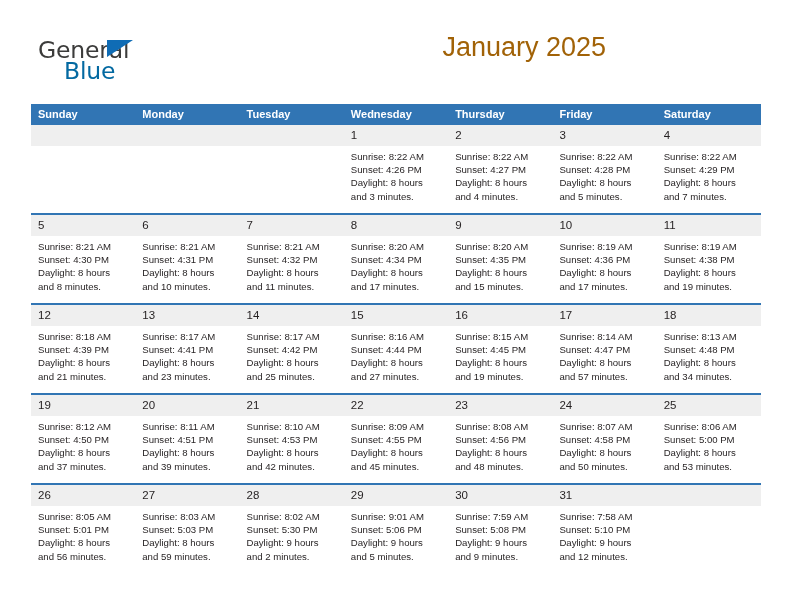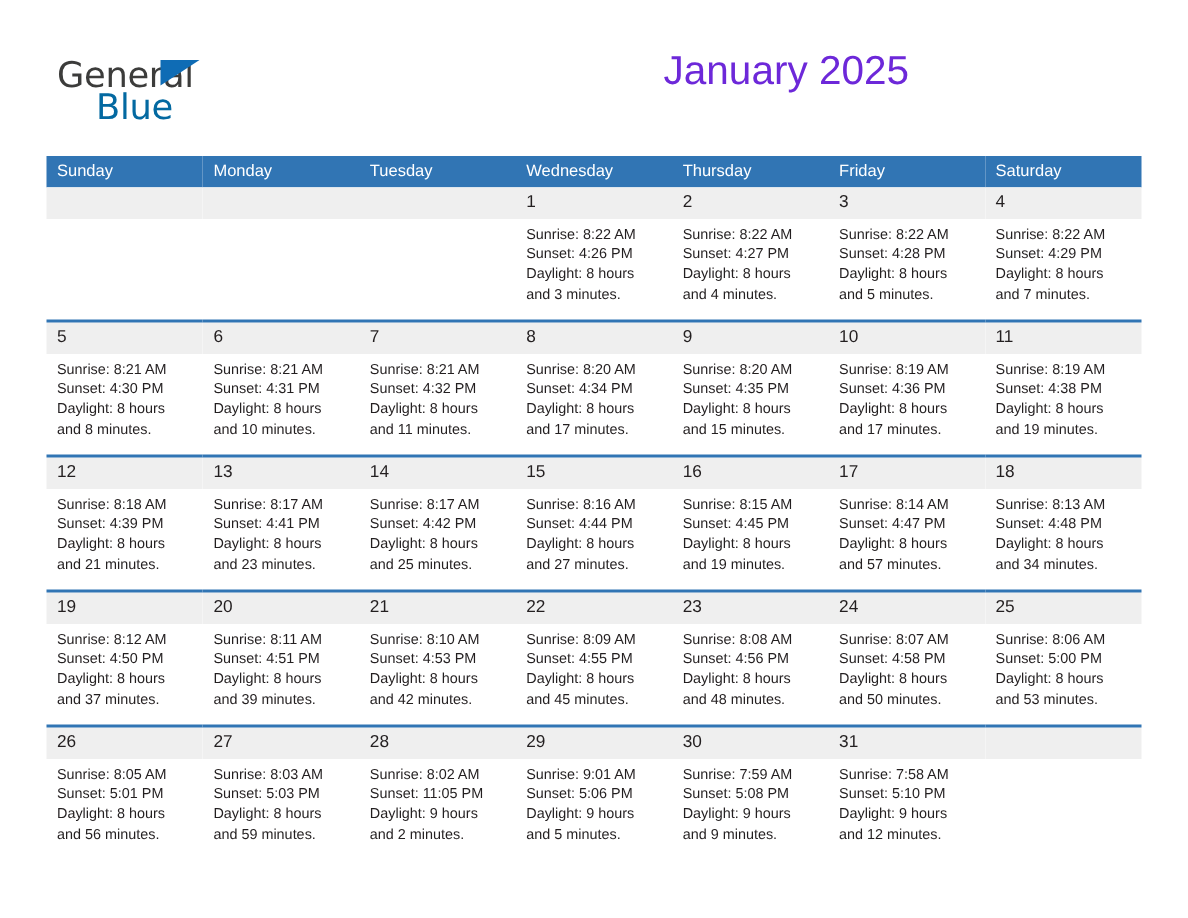--- a/index.html
+++ b/index.html
@@ -65,21 +65,21 @@
   }
   .title-wrap {
     position: absolute;
     right: 38px;
     top: 30px;
     text-align: right;
   }
   .cal-title {
     font-size: 27px;
     font-weight: 400;
-    color: #6d28d9;
+    color: #a16207;
     line-height: 34px;
     white-space: nowrap;
   }
   .cal-sub {
     font-size: 13.5px;
     font-weight: 400;
     color: #231f20;
     line-height: 20px;
     margin-top: 3px;
     white-space: nowrap;
@@ -91,21 +91,21 @@
     left: 31px;
     top: 104px;
     width: 730px;
     border-collapse: collapse;
     table-layout: fixed;
   }
   .cal th {
     background: #3175b4;
     color: #ffffff;
     font-size: 11px;
-    font-weight: 400;
+    font-weight: 700;
     text-align: left;
     padding: 4px 0 4px 7px;
     height: 13px;
     line-height: 13px;
     border: 0;
   }
   .cal td {
     vertical-align: top;
     padding: 0;
     border: 0;
@@ -428,21 +428,21 @@
               <div>Sunrise: 8:03 AM</div>
               <div>Sunset: 5:03 PM</div>
               <div>Daylight: 8 hours</div>
               <div>and 59 minutes.</div>
             </div>
           </td>
           <td>
             <div class="daynum">28</div>
             <div class="info">
               <div>Sunrise: 8:02 AM</div>
-              <div>Sunset: 11:05 PM</div>
+              <div>Sunset: 5:30 PM</div>
               <div>Daylight: 9 hours</div>
               <div>and 2 minutes.</div>
             </div>
           </td>
           <td>
             <div class="daynum">29</div>
             <div class="info">
               <div>Sunrise: 9:01 AM</div>
               <div>Sunset: 5:06 PM</div>
               <div>Daylight: 9 hours</div>

